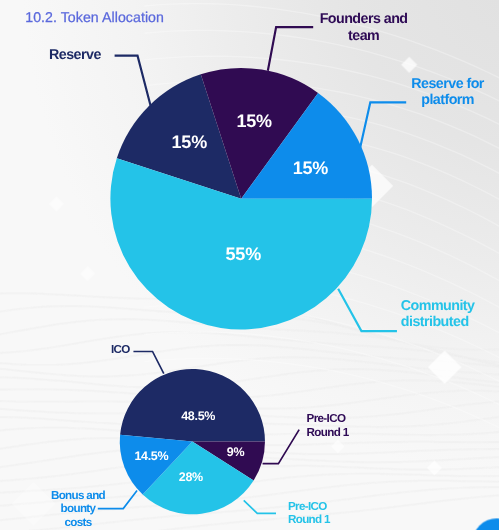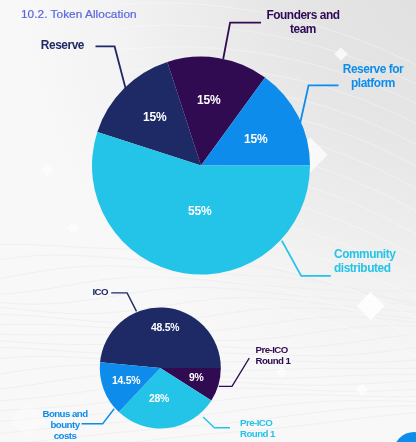--- a/index.html
+++ b/index.html
@@ -9,21 +9,21 @@
   svg{display:block;}
   .abs{position:absolute;}
 
   .ttl{
     left:21px; top:7px;
     font-size:11.8px; font-weight:400; letter-spacing:0.05px;
     color:#5A68DC; -webkit-text-stroke:0.22px #5A68DC; white-space:nowrap;
   }
 
   .pct{ color:#FFFFFF; font-weight:700; white-space:nowrap; }
-  .pct.big{ font-size:12px; letter-spacing:-0.2px; }
+  .pct.big{ font-size:15px; letter-spacing:-0.2px; }
   .pct.sml{ font-size:10.4px; letter-spacing:-0.25px; }
 
   .cal{ font-size:11.9px; font-weight:700; line-height:13.95px; letter-spacing:-0.45px; white-space:nowrap; }
   .cal2{ font-size:9.7px; font-weight:700; line-height:11.0px; letter-spacing:-0.55px; white-space:nowrap; }
   .navy{ color:#1D2A65; }
   .blue{ color:#0D8CEB; }
   .cyan{ color:#24C3E8; }
   .purple{ color:#2E0A55; }
   .al{ text-align:left; }
   .ac{ text-align:center; }
@@ -127,21 +127,21 @@
       </g>
   </svg>
 
   <div class="abs ttl">10.2. Token Allocation</div>
 
   <div class="abs pct big" style="left:197px;top:93px;">15%</div>
   <div class="abs pct big" style="left:143px;top:110px;">15%</div>
   <div class="abs pct big" style="left:244px;top:132px;">15%</div>
   <div class="abs pct big" style="left:188px;top:204px;">55%</div>
 
-  <div class="abs pct sml" style="left:151px;top:322px;">48.5%</div>
+  <div class="abs pct sml" style="left:151px;top:342px;">48.5%</div>
   <div class="abs pct sml" style="left:189px;top:372px;">9%</div>
   <div class="abs pct sml" style="left:149px;top:393px;">28%</div>
   <div class="abs pct sml" style="left:112px;top:375px;">14.5%</div>
 
   <div class="abs cal navy ar" style="right:332px;top:39px;">
     <span>Reserve</span>
   </div>
 
   <div class="abs cal purple ac" style="left:251px;top:9px;width:104px;">
     <span>Founders and</span><br>

